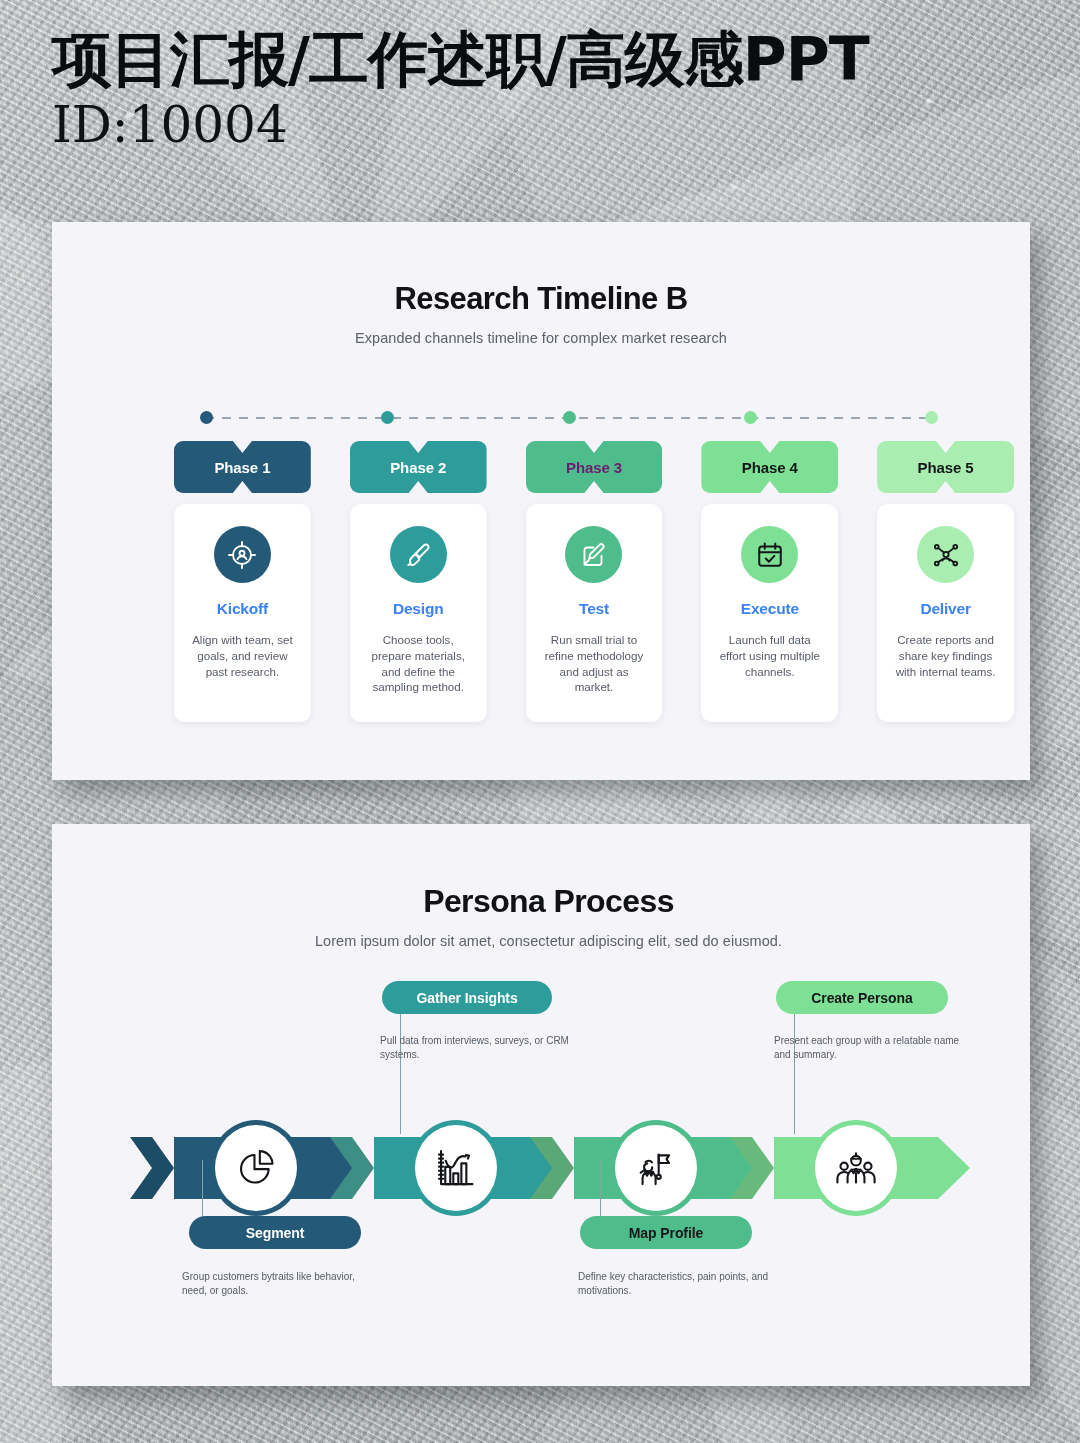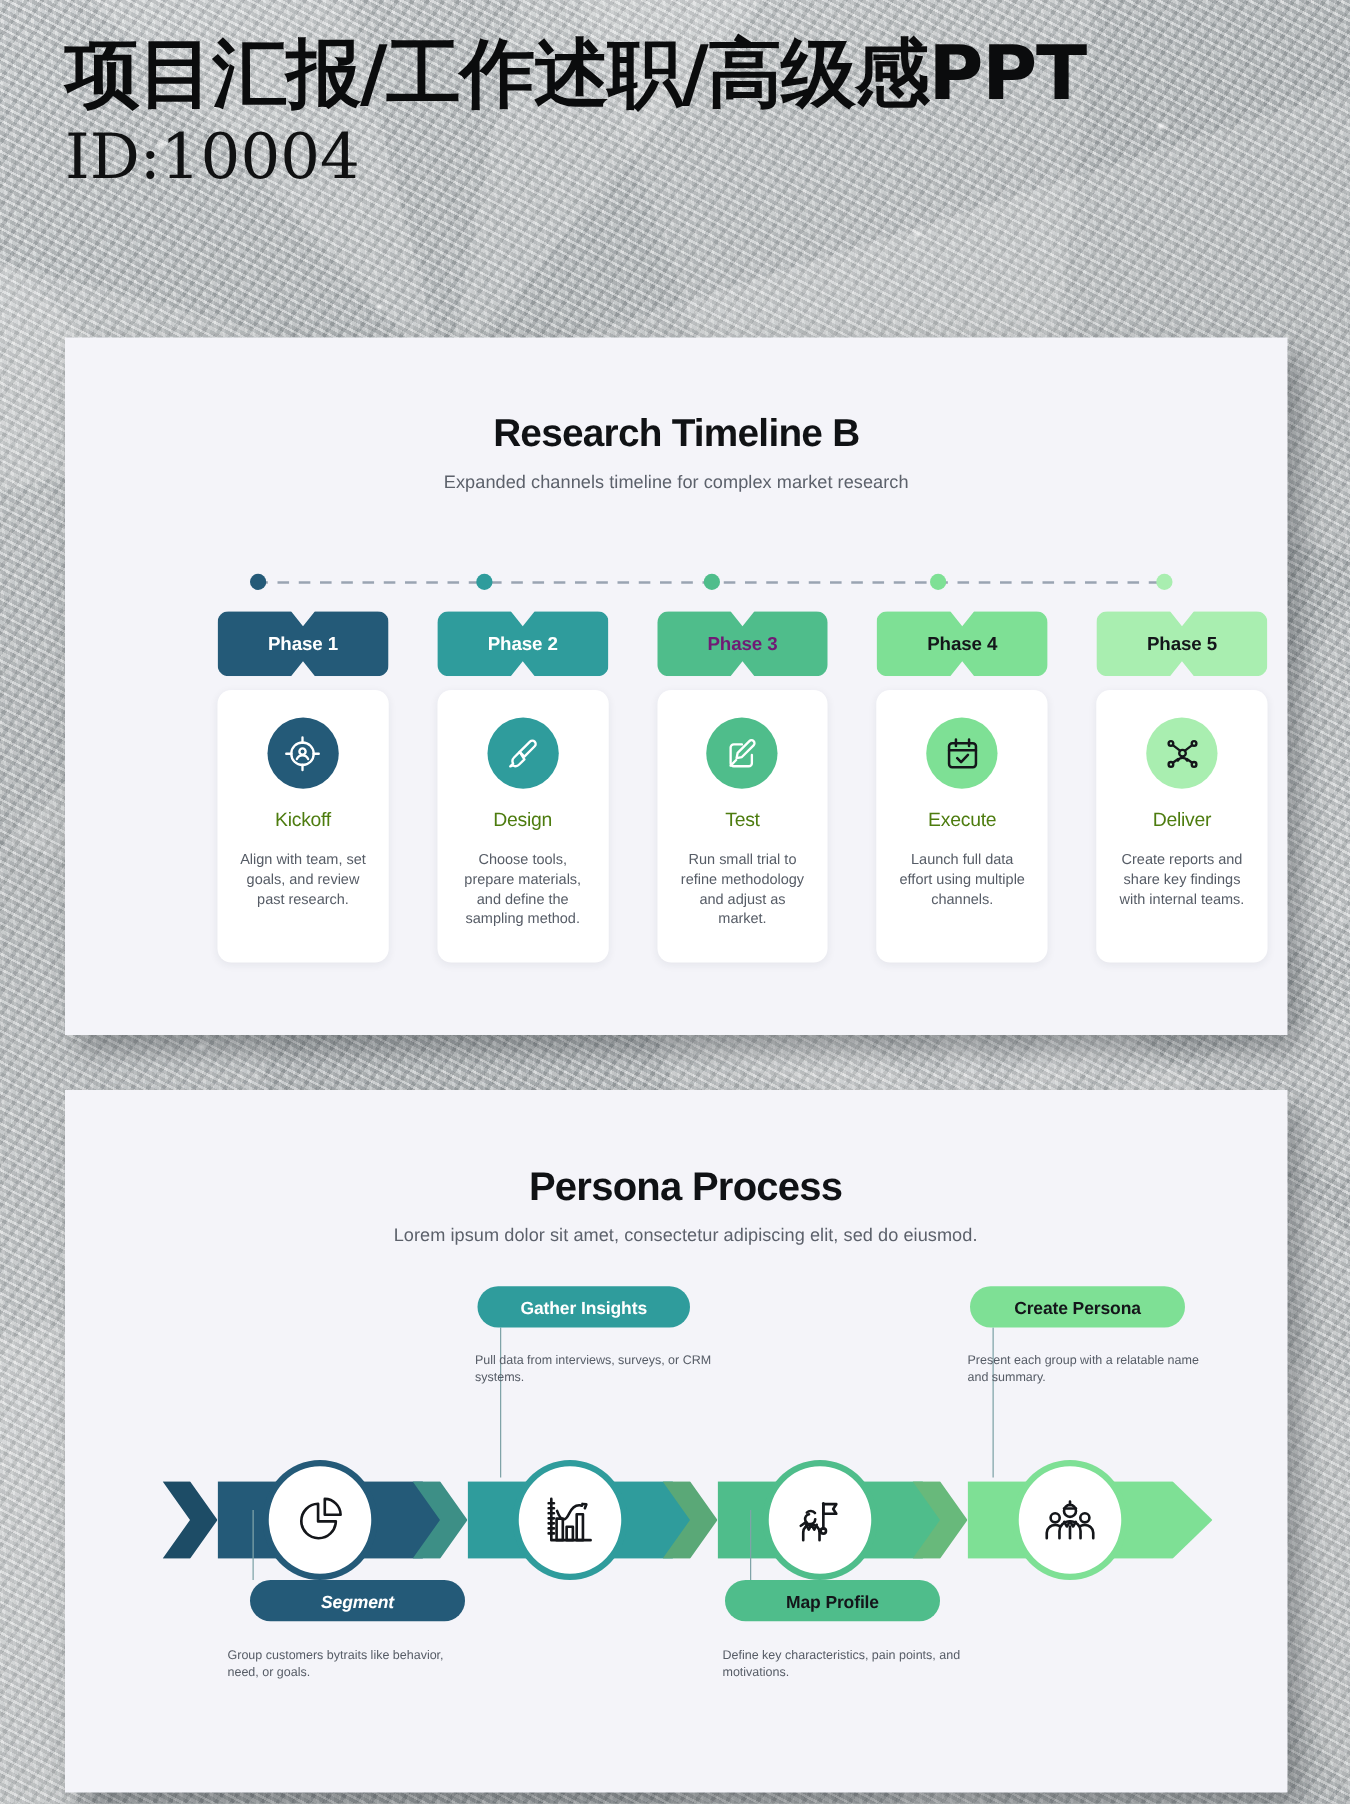--- a/index.html
+++ b/index.html
@@ -75,21 +75,20 @@
     margin-top: 4px;
     letter-spacing: 0px;
   }
 
   
   .slide {
     position: absolute;
     background: #f4f4f9;
     box-shadow: 10px 12px 22px rgba(40,45,50,.38);
     overflow: hidden;
-    margin-top: 48px;
   }
   #slide-timeline { left: 52px; top: 222px; width: 978px; height: 558px; }
   #slide-persona  { left: 52px; top: 824px; width: 978px; height: 562px; padding-left: 15px; }
 
   .slide-title {
     text-align: center;
     font-size: 31px;
     font-weight: 700;
     color: #101215;
     letter-spacing: -0.6px;
@@ -177,22 +176,22 @@
     border-radius: 50%;
     display: flex;
     align-items: center;
     justify-content: center;
     flex: none;
   }
   .card-icon svg { display: block; }
   .card-title {
     margin-top: 17px;
     font-size: 15.5px;
-    font-weight: 400;
-    color: #4d7c0f;
+    font-weight: 700;
+    color: #3b82f6;
     letter-spacing: -0.2px;
   }
   .card-desc {
     margin-top: 14px;
     font-size: 11.6px;
     line-height: 1.36;
     color: #565c66;
     text-align: center;
   }
 
@@ -369,21 +368,21 @@
   <div id="persona-flow">
       <div class="flow-tail" style="left: 78px; background: rgb(29, 76, 102);"></div>
       <div class="flow-body" style="left: 122px; width: 196px; background: rgb(36, 90, 120);"></div>
       <div class="flow-connector" style="left: 150px; top: 186px; height: 56px;"></div>
       <div class="flow-node" style="left: 158px; border: 5px solid rgb(36, 90, 120);">
         <svg width="46" height="46" viewBox="0 0 24 24" fill="none" stroke="#14161a" stroke-width="1.1" stroke-linecap="round" stroke-linejoin="round">
     <path d="M11.2 5.2a7.2 7.2 0 1 0 7.4 7.4h-7.4z"></path>
     <path d="M14 3.2v6.6h6.6A6.7 6.7 0 0 0 14 3.2z"></path>
         </svg>
       </div>
-      <div class="flow-pill" style="left: 148px; top: 242px; min-width: 172px; background: rgb(36, 90, 120); color: rgb(255, 255, 255); font-style: italic;">
+      <div class="flow-pill" style="left: 137px; top: 242px; min-width: 172px; background: rgb(36, 90, 120); color: rgb(255, 255, 255);">
         <span>Segment</span>
       </div>
       <div class="flow-note" style="left: 130px; top: 296px;">Group customers bytraits like behavior, need, or goals.</div>
       <div class="flow-tail" style="left: 278px; background: rgb(61, 143, 134);"></div>
       <div class="flow-body" style="left: 322px; width: 196px; background: rgb(47, 156, 156);"></div>
       <div class="flow-connector" style="left: 348px; top: 40px; height: 120px;"></div>
       <div class="flow-node" style="left: 358px; border: 5px solid rgb(47, 156, 156);">
         <svg width="46" height="46" viewBox="0 0 24 24" fill="none" stroke="#14161a" stroke-width="1.1" stroke-linecap="round" stroke-linejoin="round">
     <path d="M4.2 3.2v17.2h16.4"></path>
     <path d="M3.1 5h2.2M3.1 7.1h2.2M3.1 9.2h2.2M3.1 11.3h2.2M3.1 13.4h2.2M3.1 15.5h2.2M3.1 17.6h2.2"></path>

